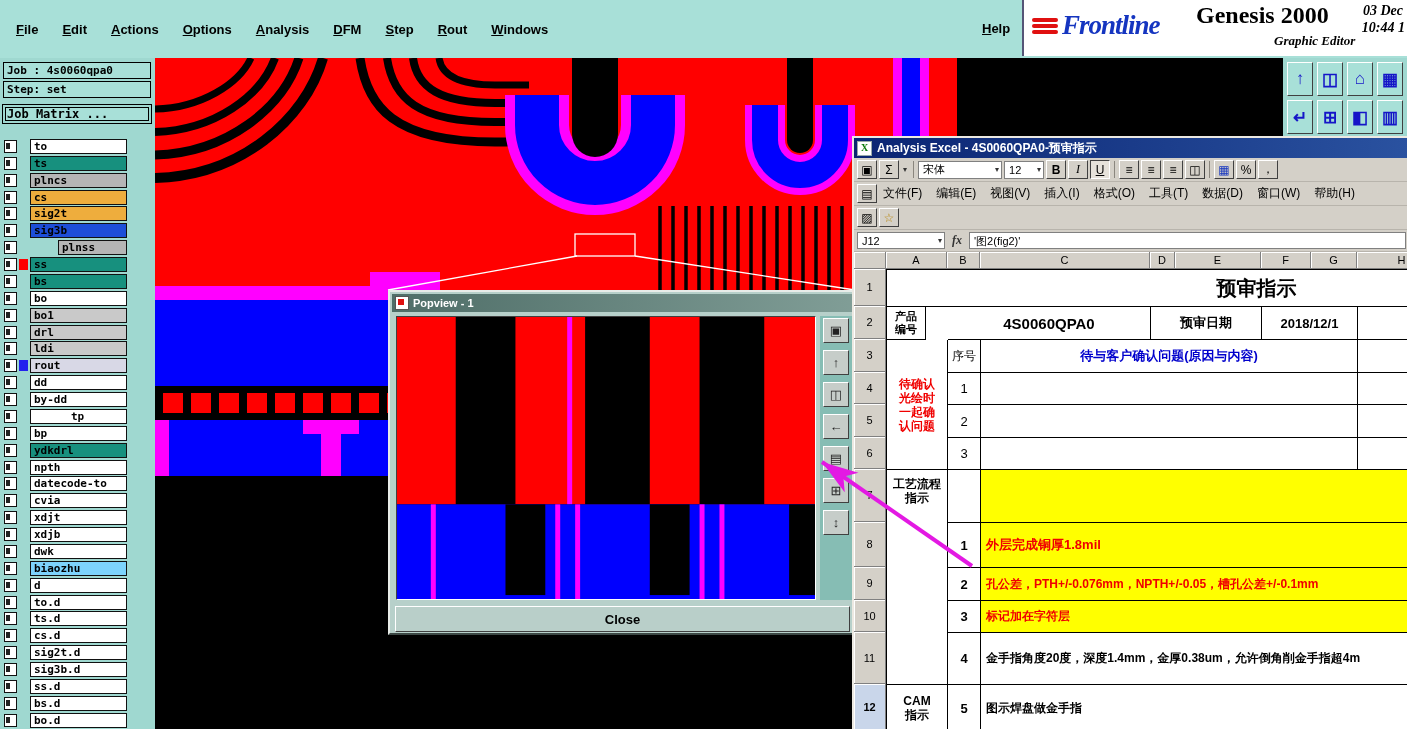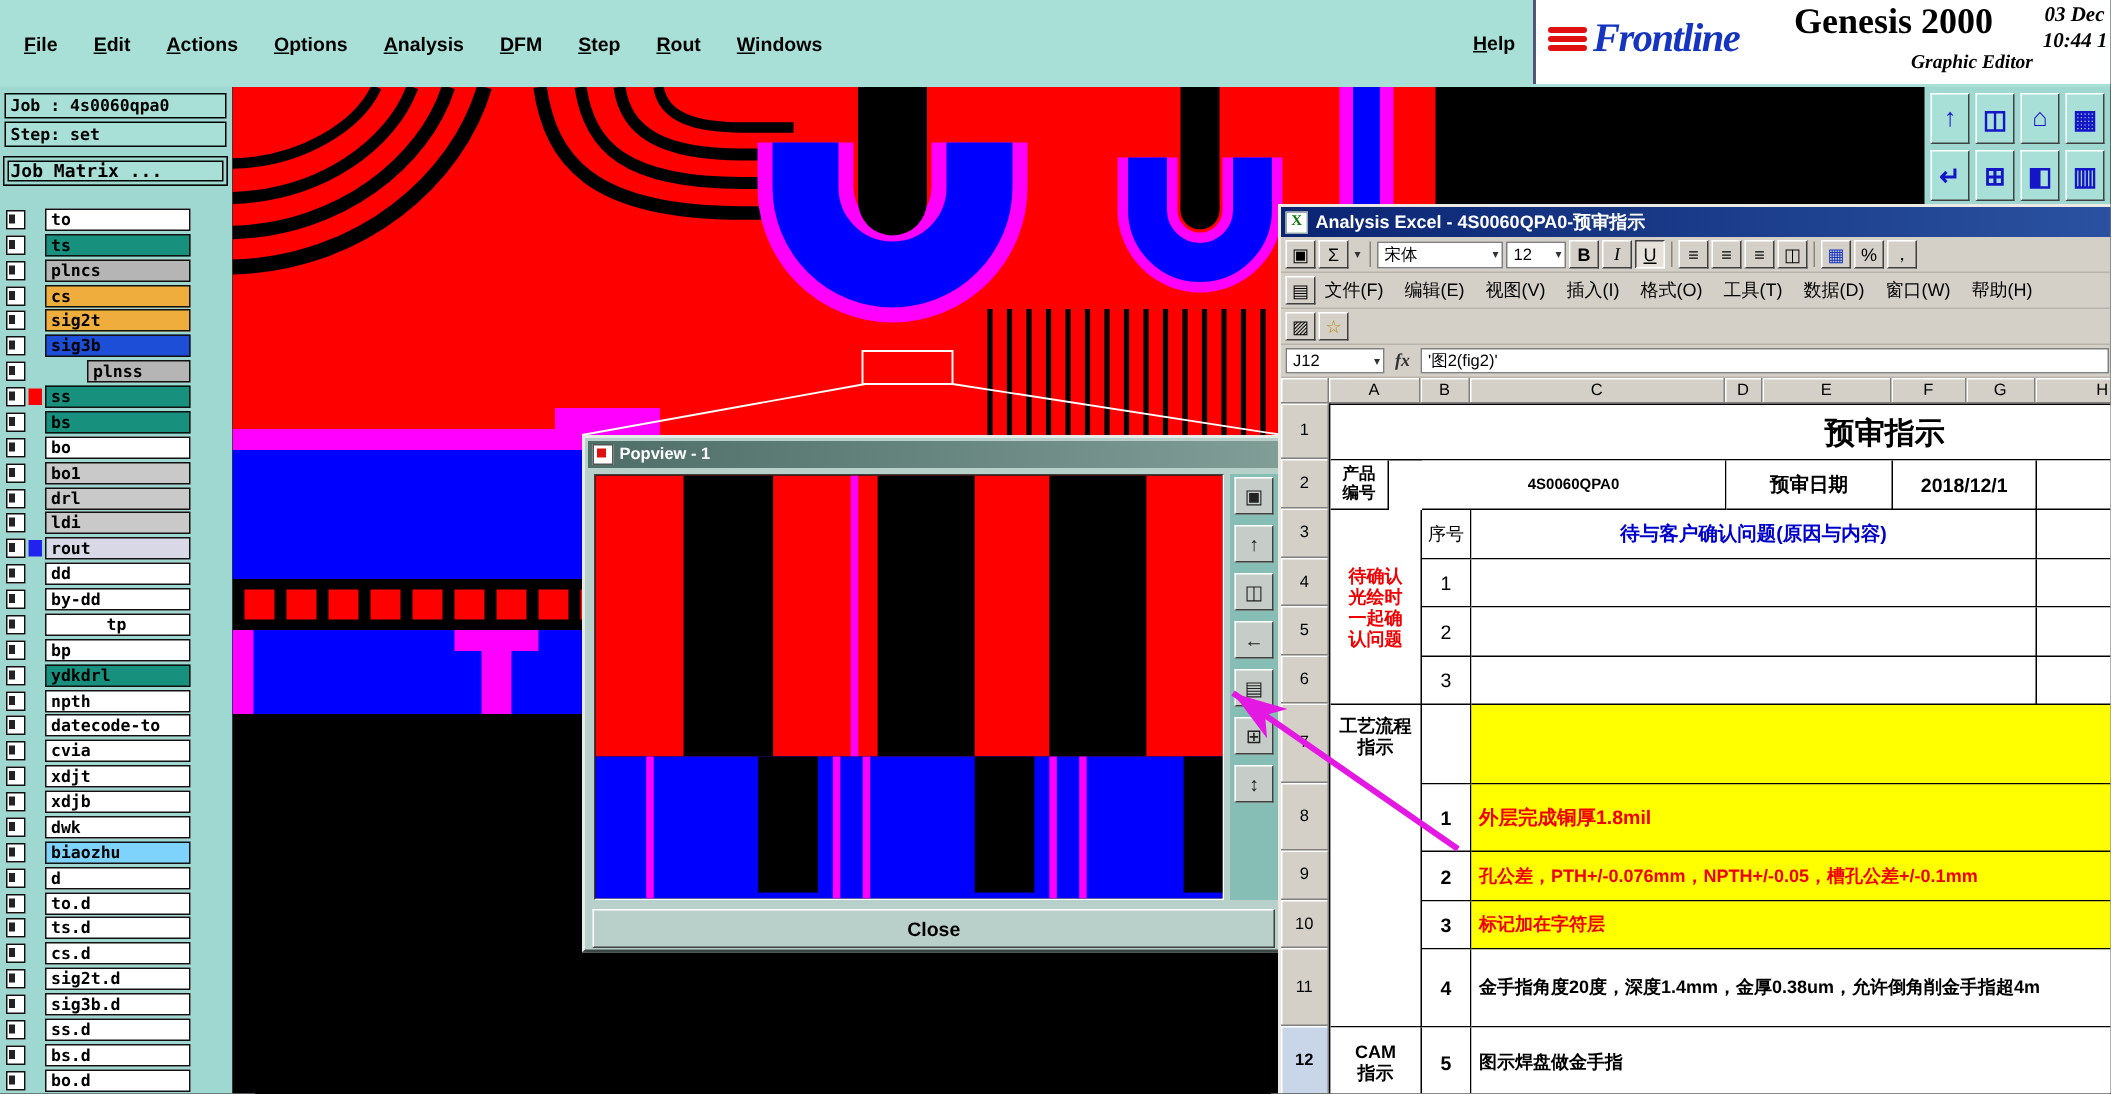--- a/index.html
+++ b/index.html
@@ -79,21 +79,21 @@
   .xbtn{min-width:20px;height:19px;background:#d4d0c8;display:flex;align-items:center;justify-content:center;
         font-size:12px;cursor:pointer;padding:0 2px;box-sizing:border-box;}
   .xbtn.pressed{border-top:1px solid #404040;border-left:1px solid #404040;border-right:1px solid #fff;border-bottom:1px solid #fff;background:#e6e2da;}
   .xsep{width:1px;height:17px;background:#8a867e;margin:0 2px;flex:none;}
   .xsel{height:18px;background:#fff;border:1px solid #808080;display:flex;align-items:center;
         font-size:11px;padding-left:4px;box-sizing:border-box;justify-content:space-between;cursor:pointer;}
   .xdrop{font-size:8px;color:#333;padding:0 2px;}
   .xl-menu-item{font-size:12px;padding:2px 4px;cursor:pointer;white-space:nowrap;}
   .xl-fbar{position:absolute;left:0;top:92px;width:100%;height:22px;background:#d4d0c8;display:flex;align-items:center;
            padding:0 3px;gap:4px;box-sizing:border-box;border-bottom:1px solid #b8b4ac;}
-  .xl-namebox{width:66px;height:17px;background:#fff;border:1px solid #808080;font-size:11px;display:flex;
+  .xl-namebox{width:88px;height:17px;background:#fff;border:1px solid #808080;font-size:11px;display:flex;
               align-items:center;padding-left:4px;justify-content:space-between;box-sizing:border-box;}
   .xl-fx{font:italic bold 12px "Liberation Serif",serif;color:#333;padding:0 3px;cursor:pointer;}
   .xl-formula{flex:1;height:17px;background:#fff;border:1px solid #808080;font-size:11px;line-height:16px;
               padding-left:4px;box-sizing:border-box;white-space:nowrap;}
   .xl-colhdr,.xl-rowhdr,.xl-corner{position:absolute;background:#d4d0c8;border-right:1px solid #808080;border-bottom:1px solid #808080;
               box-shadow:inset 1px 1px 0 #fff;font-size:11px;display:flex;align-items:center;justify-content:center;box-sizing:border-box;cursor:pointer;}
   .xl-grid{position:absolute;left:32px;top:131px;width:622px;height:462px;background:#fff;
            border-left:1px solid #000;border-top:1px solid #000;box-sizing:border-box;overflow:hidden;}
   .cell{position:absolute;border-right:1px solid #000;border-bottom:1px solid #000;background:#fff;
         font-size:12px;display:flex;align-items:center;box-sizing:border-box;overflow:hidden;padding-left:5px;cursor:cell;}
@@ -579,21 +579,21 @@
     <div class="xl-rowhdr" style="left:0;top:429px;width:32px;height:33px;">9</div>
     <div class="xl-rowhdr" style="left:0;top:462px;width:32px;height:32px;">10</div>
     <div class="xl-rowhdr" style="left:0;top:494px;width:32px;height:52px;">11</div>
     <div class="xl-rowhdr hl" style="left:0;top:546px;width:32px;height:47px;">12</div>
 
     <div class="xl-grid">
       <div class="cell center bold" style="left:0;top:0;width:740px;height:37px;font-size:20px;">预审指示</div>
 
       <div class="cell center pre bold" style="left:0;top:37px;width:39px;height:33px;font-size:11px;line-height:13px;">产品
 编号</div>
-      <div class="cell center bold" style="left:61px;top:37px;width:203px;height:33px;font-size:10px;">4S0060QPA0</div>
+      <div class="cell center bold" style="left:61px;top:37px;width:203px;height:33px;font-size:15px;">4S0060QPA0</div>
       <div class="cell center bold" style="left:264px;top:37px;width:111px;height:33px;font-size:13px;">预审日期</div>
       <div class="cell center bold" style="left:375px;top:37px;width:96px;height:33px;font-size:13px;">2018/12/1</div>
       <div class="cell center bold" style="left:471px;top:37px;width:130px;height:33px;font-size:13px;">预审</div>
 
       <div class="cell center pre bold redtx" style="left:0;top:70px;width:61px;height:130px;font-size:12px;">待确认
 光绘时
 一起确
 认问题</div>
       <div class="cell center" style="left:61px;top:70px;width:33px;height:33px;">序号</div>
       <div class="cell center bold bluetx" style="left:94px;top:70px;width:377px;height:33px;font-size:13px;">待与客户确认问题(原因与内容)</div>

